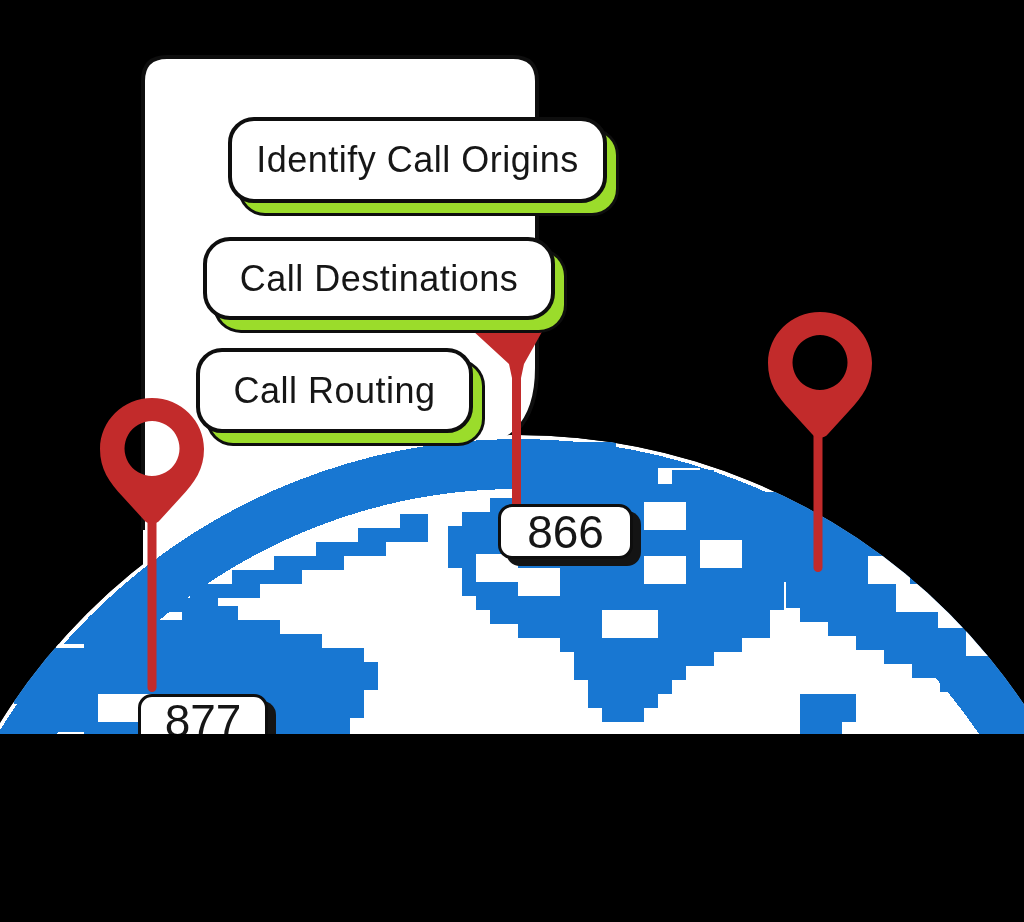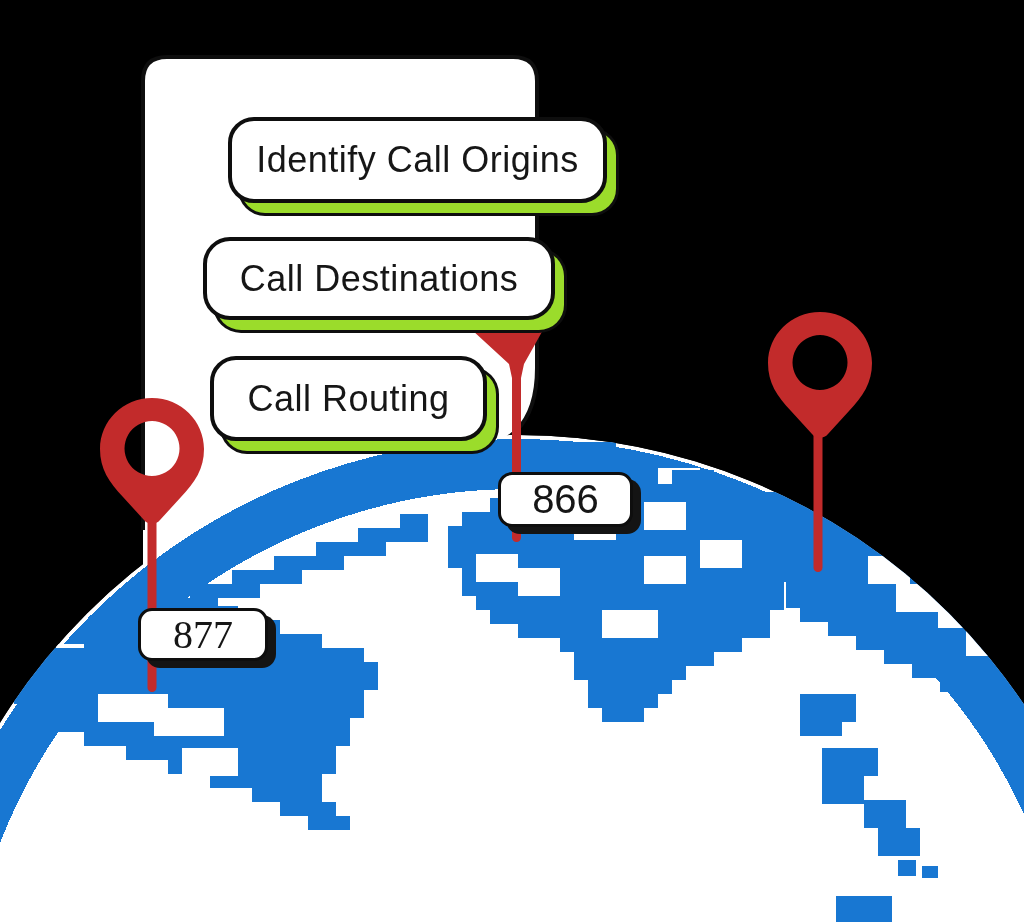--- a/index.html
+++ b/index.html
@@ -1,26 +1,26 @@
 <!DOCTYPE html>
 <html><head>
 <meta charset="utf-8">
 <style>
   html,body{margin:0;padding:0;background:#000;}
-  #stage{position:relative;width:1024px;height:922px;background:#000;overflow:hidden;
+  #stage{position:relative;width:1024px;height:734px;background:#000;overflow:hidden;
          font-family:"Liberation Sans","DejaVu Sans",sans-serif;}
   #stage svg{position:absolute;left:0;top:0;display:block;}
   .pill{position:absolute;display:flex;align-items:center;justify-content:center;
         background:#fff;border:4px solid #0e0e0e;border-radius:26px;
         box-shadow:11px 12px 0 -2px #9BDC2B, 11px 12px 0 1px #0e0e0e;
         font-size:36px;letter-spacing:.5px;color:#161616;white-space:nowrap;}
   .tag{position:absolute;display:flex;align-items:center;justify-content:center;
        background:#fff;border:3px solid #0e0e0e;border-radius:14px;
        box-shadow:8px 7px 0 0 #141414;
-       font-size:40px;color:#161616;}
+       font-size:46px;color:#161616;margin-top:32px;}
   .poly{shape-rendering:crispEdges;}
 </style>
 </head>
 <body>
 
 <div id="stage">
 
   <svg width="1024" height="922" viewBox="0 0 1024 922">
     <path d="M143,81 Q143,57 167,57 L513,57 Q537,57 537,81 L537,368 C537,426 508,448 462,452 L462,575 L143,575 Z" fill="#ffffff"></path>
     <path d="M143,530 L143,81 Q143,57 167,57 L513,57 Q537,57 537,81 L537,368 C537,426 508,448 462,452" fill="none" stroke="#0e0e0e" stroke-width="4"></path>
@@ -89,24 +89,24 @@
       <path d="M820,312 C791,312 768,335 768,363 C768,383 777,396 791,411 L812,434 C816,439 824,439 828,434 L849,411 C863,396 872,383 872,363 C872,335 849,312 820,312 Z M820,335 A27.5,27.5 0 1 0 820.01,335 Z"></path>
     </g>
   </svg>
 
   <div class="pill" style="left:228px;top:117px;width:371px;height:78px;">
     <span>Identify Call Origins</span>
   </div>
   <div class="pill" style="left:203px;top:237px;width:344px;height:75px;border-radius:27px;">
     <span>Call Destinations</span>
   </div>
-  <div class="pill" style="left:210px;top:348px;width:269px;height:77px;margin-top:8px;">
+  <div class="pill" style="left:196px;top:348px;width:269px;height:77px;">
     <span>Call Routing</span>
   </div>
 
-  <div class="tag" style="left:138px;top:608px;width:124px;height:47px;font-family:Liberation Serif, serif;">
+  <div class="tag" style="left:138px;top:662px;width:124px;height:47px;">
     <span>877</span>
   </div>
   <div class="tag" style="left:498px;top:472px;width:129px;height:49px;">
     <span>866</span>
   </div>
 
 </div>
 
 </body></html>

